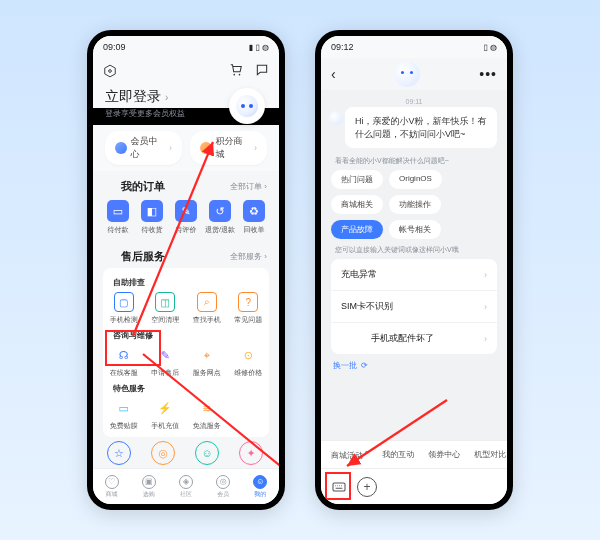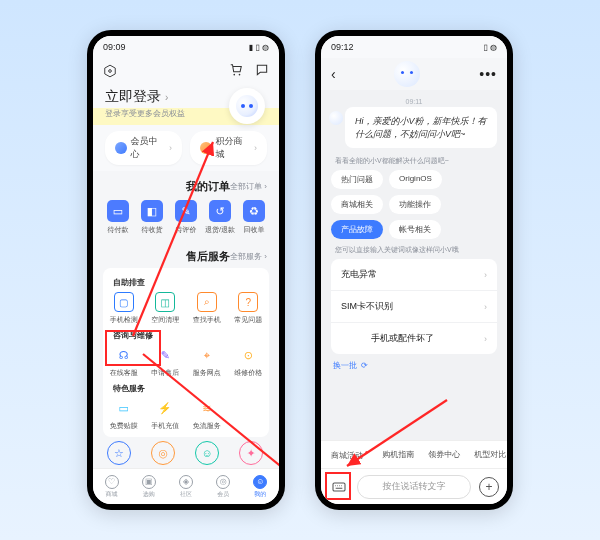--- a/index.html
+++ b/index.html
@@ -44,33 +44,33 @@
   }
   .status-icons { display:flex; gap:2px; font-size:8px; }
   
   .topbar { height: 26px; display:flex; align-items:center; justify-content:space-between; padding:0 10px; background:#f8f9fb; }
   .hex-icon { width:14px; height:14px; display:inline-block; }
   .hex-icon svg { width:100%; height:100%; }
   .right-icons { display:flex; gap:12px; align-items:center; font-size:12px; }
   .login-row { display:flex; align-items:center; padding: 4px 12px 2px 12px; background:#f8f9fb; }
   .login-title { font-weight:400; font-size:14px; }
   .chevron { margin-left:4px; color:#999; }
-  .login-sub { padding: 0 12px 6px 12px; font-size:8px; color:#8a8f99; background:#fef9c3; }
+  .login-sub { padding: 0 12px 6px 12px; font-size:8px; color:#8a8f99; background:#000000; }
   .avatar { position:absolute; right:14px; top:52px; width:36px; height:36px; border-radius:50%; background:#fff; box-shadow:0 2px 6px rgba(0,0,0,.1); display:flex; align-items:center; justify-content:center; }
   .robot { width:22px; height:22px; border-radius:50%; background:radial-gradient(circle at 35% 35%, #fff 0%, #e8efff 60%, #b8caff 100%); position:relative; }
   .robot::before, .robot::after { content:""; position:absolute; top:9px; width:4px; height:4px; border-radius:50%; background:#2d5fff; }
   .robot::before { left:5px; } .robot::after { right:5px; }
 
   .chips { display:flex; gap:8px; padding: 6px 12px; background:#f8f9fb; }
   .chip { display:flex; align-items:center; gap:4px; background:#fff; border-radius:14px; padding:4px 10px; font-size:9px; color:#444; box-shadow:0 1px 2px rgba(0,0,0,.04); }
   .dot { width:12px; height:12px; border-radius:50%; display:inline-block; }
   .dot.blue { background:linear-gradient(135deg,#7ea8ff,#407bff); }
   .dot.orange { background:linear-gradient(135deg,#ffc37e,#ff8a2d); }
 
-  .section-head { display:flex; justify-content:flex-end; align-items:center; padding: 8px 12px 4px 12px; }
+  .section-head { display:flex; justify-content:space-between; align-items:center; padding: 8px 12px 4px 12px; margin-left: 16px; }
   .section-head .title { font-weight:700; font-size:11px; }
   .section-head .more { font-size:8px; color:#8a8f99; }
   .icon-row { display:grid; grid-template-columns: repeat(5,1fr); gap:4px 0; padding: 2px 8px 6px 8px; }
   .icon-item { display:flex; flex-direction:column; align-items:center; gap:3px; font-size:7px; color:#555; }
   .icon-item .tile { width:22px; height:22px; border-radius:5px; display:flex; align-items:center; justify-content:center; font-size:11px; color:#fff; }
   .tile.a { background:#4c7bff; }
   .tile.b { background:#4c7bff; }
   .tile.c { background:#4c7bff; }
   .tile.d { background:#4c7bff; }
   .tile.e { background:#4c7bff; }
@@ -100,21 +100,21 @@
   .redbox { position:absolute; border:2px solid #ff2626; pointer-events:none; }
   .arrow { position:absolute; pointer-events:none; }
 
   
   .chat-header { height:32px; display:flex; align-items:center; justify-content:space-between; padding:0 10px; background:#f5f6f8; }
   .chat-header .robot-sm { width:26px; height:26px; border-radius:50%; background:radial-gradient(circle at 35% 35%, #fff, #dce8ff); position:relative; }
   .chat-header .robot-sm::before, .chat-header .robot-sm::after { content:""; position:absolute; top:10px; width:3px; height:3px; border-radius:50%; background:#2d5fff; }
   .chat-header .robot-sm::before{ left:7px; } .chat-header .robot-sm::after{ right:7px; }
   .chat-body { position:absolute; top:56px; left:0; right:0; bottom:36px; padding:4px 10px; overflow:hidden; }
   .time-tag { text-align:center; font-size:7px; color:#aab0b8; margin:2px 0 2px 0; }
-  .bubble { background:#fff; border-radius:8px; padding:8px 10px; font-size:9px; line-height:1.4; color:#333; max-width: 186px; margin:2px 0 8px auto; position:relative;font-style:italic; }
+  .bubble { background:#fff; border-radius:8px; padding:8px 10px; font-size:9px; line-height:1.4; color:#333; max-width: 186px; margin:2px 0 8px auto; position:relative; }
   .bubble.left { margin: 2px auto 8px 14px; }
   .bubble.left::before { content:""; position:absolute; left:-16px; top:4px; width:14px; height:14px; border-radius:50%; background:radial-gradient(circle at 35% 35%, #fff, #dce8ff); }
   .tip-text { font-size:7px; color:#8a8f99; margin: 6px 0 4px 4px; }
   .chip-row { display:flex; flex-wrap:wrap; gap:6px; margin-bottom:6px; }
   .b-chip { background:#fff; border-radius:14px; padding:4px 10px; font-size:8px; color:#444; }
   .b-chip.active { background:#3d7bff; color:#fff; }
   .list-card { background:#fff; border-radius:8px; overflow:hidden; }
   .list-row { display:flex; justify-content:space-between; align-items:center; padding:9px 10px; font-size:9px; border-bottom:1px solid #f0f1f3; }
   .list-row:last-child { border-bottom:none;padding-left:40px; }
   .list-row .arw { color:#bbb; }
@@ -358,38 +358,37 @@
           </div>
       </div>
       <div class="swap">
         <span>换一批</span>
         <span>⟳</span>
       </div>
     </div>
 
     <div class="bottom-scroll">
       <span><span>商城活动</span><sup style="color:#ff4d4d;font-size:6px"> ●</sup></span>
-      <span>购机指南</span>
+      <span>我的互动</span>
       <span>领券中心</span>
       <span>机型对比</span>
       <span>以</span>
     </div>
 
     <div class="chat-input">
       <span class="kb-btn">
         <svg width="16" height="16" viewBox="0 0 24 24">
             <rect x="3" y="6" width="18" height="12" rx="2" fill="none" stroke="#555" stroke-width="1.6"></rect>
             <line x1="6" y1="10" x2="7" y2="10" stroke="#555" stroke-width="1.6"></line>
             <line x1="9" y1="10" x2="10" y2="10" stroke="#555" stroke-width="1.6"></line>
             <line x1="12" y1="10" x2="13" y2="10" stroke="#555" stroke-width="1.6"></line>
             <line x1="15" y1="10" x2="16" y2="10" stroke="#555" stroke-width="1.6"></line>
             <line x1="7" y1="14" x2="17" y2="14" stroke="#555" stroke-width="1.6"></line>
           </svg>
       </span>
-      <div class="voice-pill">按住说话转文字</div>
       <span class="plus-btn">+</span>
     </div>
 
     <div class="redbox" style="left:4px; bottom:4px; width:26px; height:28px;"></div>
     <svg class="arrow" style="left:20px; bottom:30px;" width="120" height="80">
       <defs>
           <marker id="ah2" markerWidth="8" markerHeight="8" refX="6" refY="3" orient="auto">
             <path d="M0,0 L6,3 L0,6 Z" fill="#ff2626"></path>
           </marker>
         </defs>

